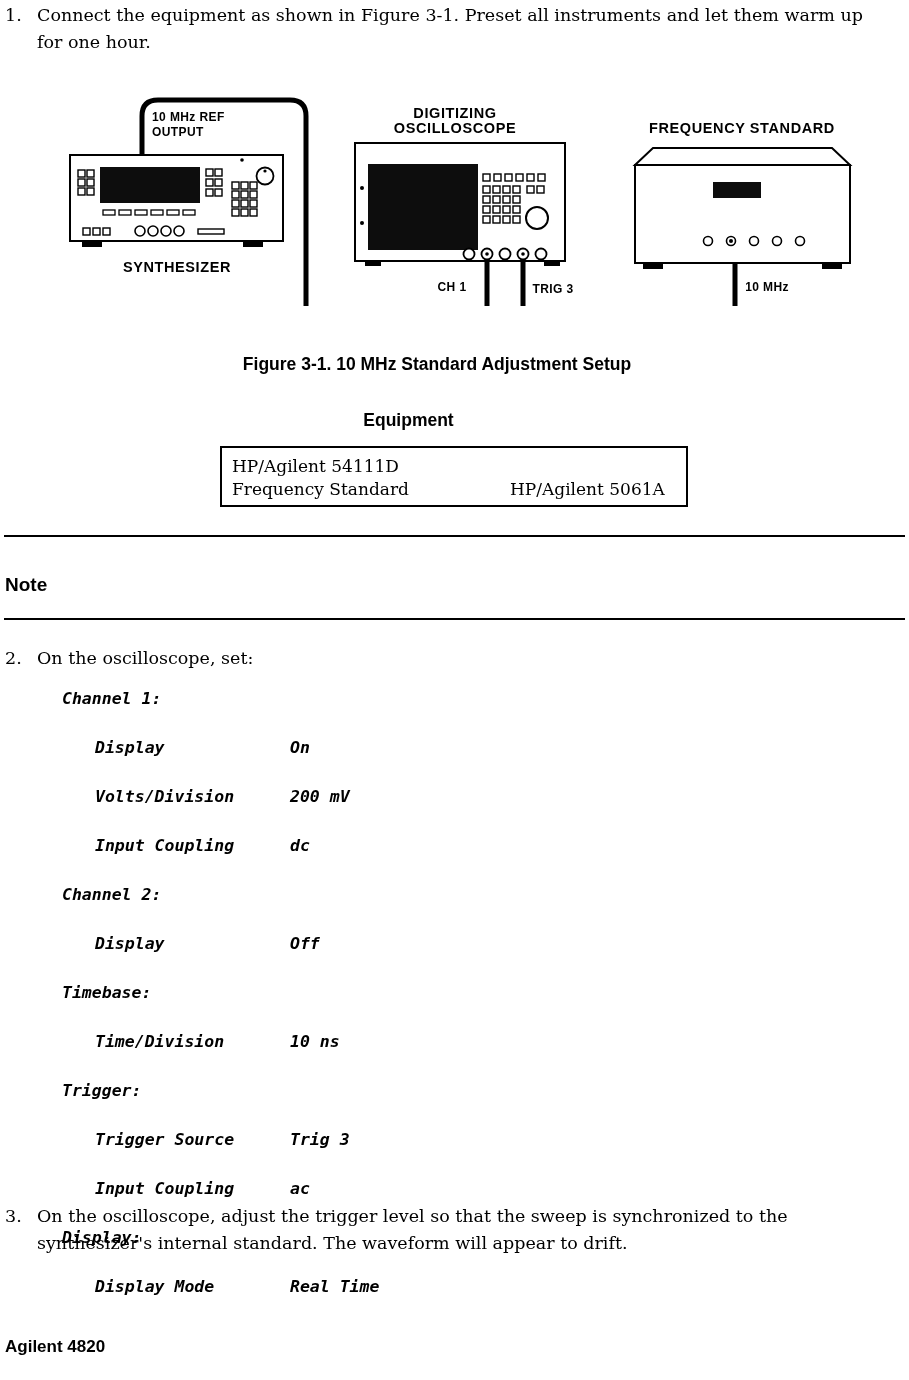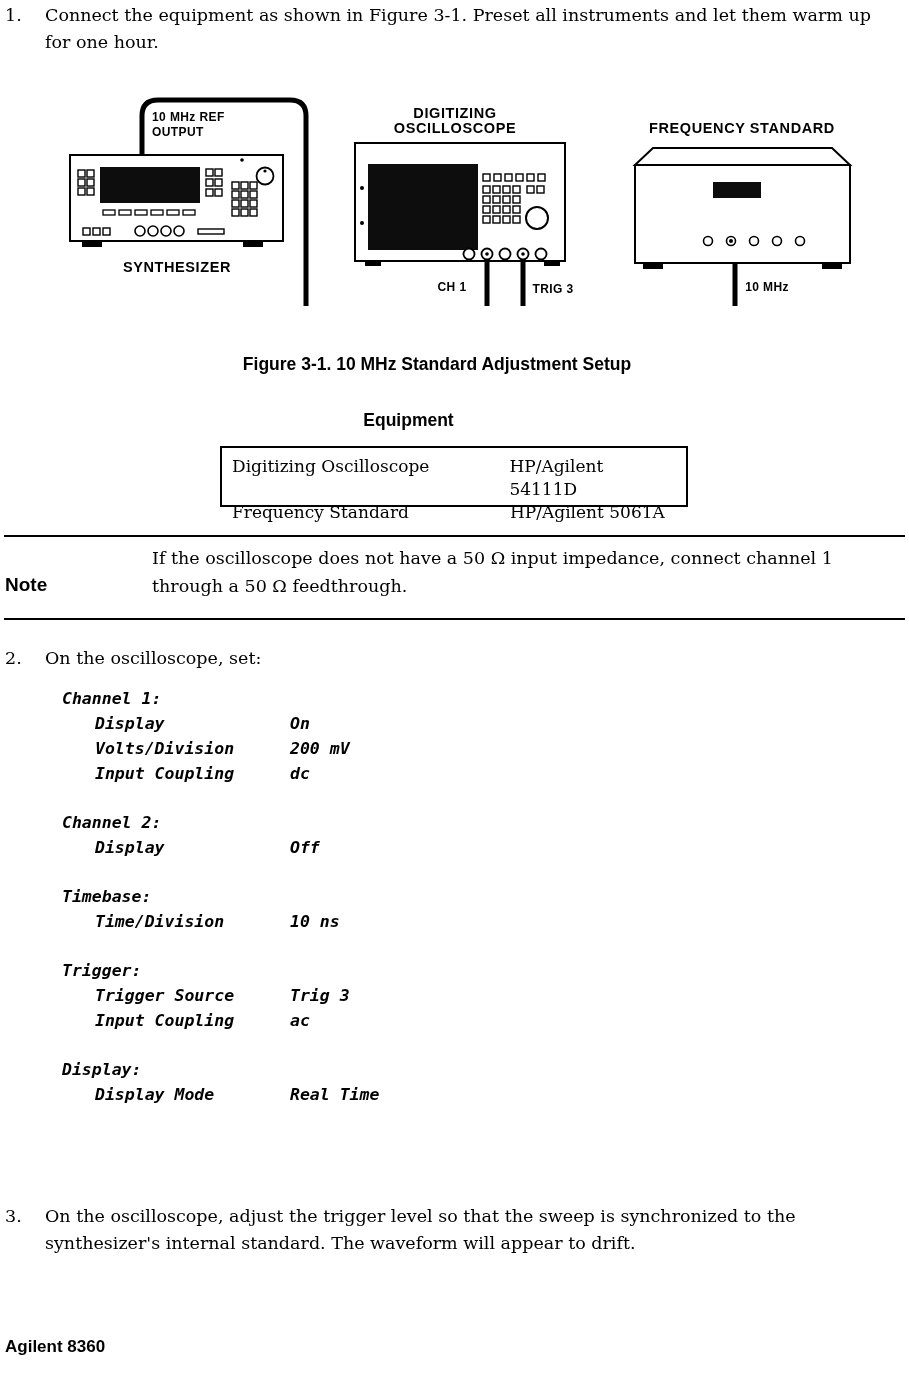--- a/index.html
+++ b/index.html
@@ -2,21 +2,21 @@
 <html><head>
 <meta charset="utf-8">
 <style>
   * { margin:0; padding:0; box-sizing:border-box; }
   html,body { background:#fff; }
   body { width:909px; height:1380px; position:relative; font-family:"DejaVu Serif", serif; color:#000; overflow:hidden; }
   .page { position:absolute; inset:0; }
 
   .step { position:absolute; left:5px; width:888px; font-size:17.5px; line-height:27px; }
   .step-num { position:absolute; left:0; top:0; }
-  .step-text { display:block; margin-left:40px; }
+  .step-text { display:block; margin-left:32px; }
 
   .diagram { position:absolute; left:0; top:88px; width:815px; height:218px; }
   svg text { font-family:"Liberation Sans", sans-serif; font-weight:700; fill:#000; }
   .svg-title { font-size:14.5px; letter-spacing:.6px; }
   .svg-small { font-size:12px; letter-spacing:.4px; }
 
   .fig-caption { position:absolute; left:0; top:354px; width:874px; text-align:center;
                  font-family:"Liberation Sans", sans-serif; font-weight:700; font-size:17.5px; }
   .equip-title { position:absolute; left:0; top:410px; width:817px; text-align:center;
                  font-family:"Liberation Sans", sans-serif; font-weight:700; font-size:17.5px; }
@@ -29,21 +29,21 @@
   .rule { position:absolute; left:4px; width:901px; height:2px; background:#000; }
   .rule-top { top:535px; }
   .rule-bottom { top:618px; }
   .note-label { position:absolute; left:5px; top:574px; font-family:"Liberation Sans", sans-serif;
                 font-weight:700; font-size:19px; }
   .note-text { position:absolute; left:152px; top:544px; width:748px; font-size:17.5px; line-height:28px; }
 
   .settings { position:absolute; left:62px; top:686px; font-family:"DejaVu Sans Mono", monospace;
               font-weight:700; font-size:16.5px; line-height:25px; }
   .set-group { margin-bottom:24px;font-style:italic; }
-  .set-row { padding-left:33px; display:flex; }
+  .set-row { padding-left:33px; display:flex;margin-top:24px; }
   .set-label { width:195px; }
 
   .footer-left { position:absolute; left:5px; top:1337px; font-family:"Liberation Sans", sans-serif;
                  font-weight:700; font-size:17px; }
   .footer-right { position:absolute; right:15px; top:1337px; text-align:right; white-space:pre;
                   font-family:"Liberation Sans", sans-serif; font-weight:700; font-size:17px; line-height:23px; }
 </style>
 </head>
 <body>
 
@@ -182,32 +182,30 @@
       <text x="553" y="205" text-anchor="middle" class="svg-small">TRIG 3</text>
       <text x="767" y="203" text-anchor="middle" class="svg-small">10 MHz</text>
     </svg>
   </div>
 
   <div class="fig-caption">Figure 3-1. 10 MHz Standard Adjustment Setup</div>
 
   <div class="equip-title">Equipment</div>
   <div class="equip-table">
     <div class="equip-row">
-      <span class="equip-name">Digitizing Oscilloscope</span>
       <span class="equip-model">HP/Agilent 54111D</span>
     </div>
     <div class="equip-row">
       <span class="equip-name">Frequency Standard</span>
       <span class="equip-model">HP/Agilent 5061A</span>
     </div>
   </div>
 
   <div class="rule rule-top"></div>
   <div class="note-label">Note</div>
-  <div class="note-text">If the oscilloscope does not have a 50 Ω input impedance, connect channel 1 through a 50 Ω feedthrough.</div>
   <div class="rule rule-bottom"></div>
 
   <div class="step" style="top:645px">
     <span class="step-num">2.</span>
     <span class="step-text">On the oscilloscope, set:</span>
   </div>
 
   <div class="settings">
     <div class="set-group">
       <div class="set-title">Channel 1:</div>
@@ -256,19 +254,19 @@
         <span class="set-value">Real Time</span>
       </div>
     </div>
   </div>
 
   <div class="step" style="top:1203px">
     <span class="step-num">3.</span>
     <span class="step-text">On the oscilloscope, adjust the trigger level so that the sweep is synchronized to the synthesizer's internal standard. The waveform will appear to drift.</span>
   </div>
 
-  <div class="footer-left">Agilent 8360</div>
+  <div class="footer-left">Agilent 4820</div>
   <div class="footer-right">
     
     
   </div>
 
 </div>
 
 </body></html>

